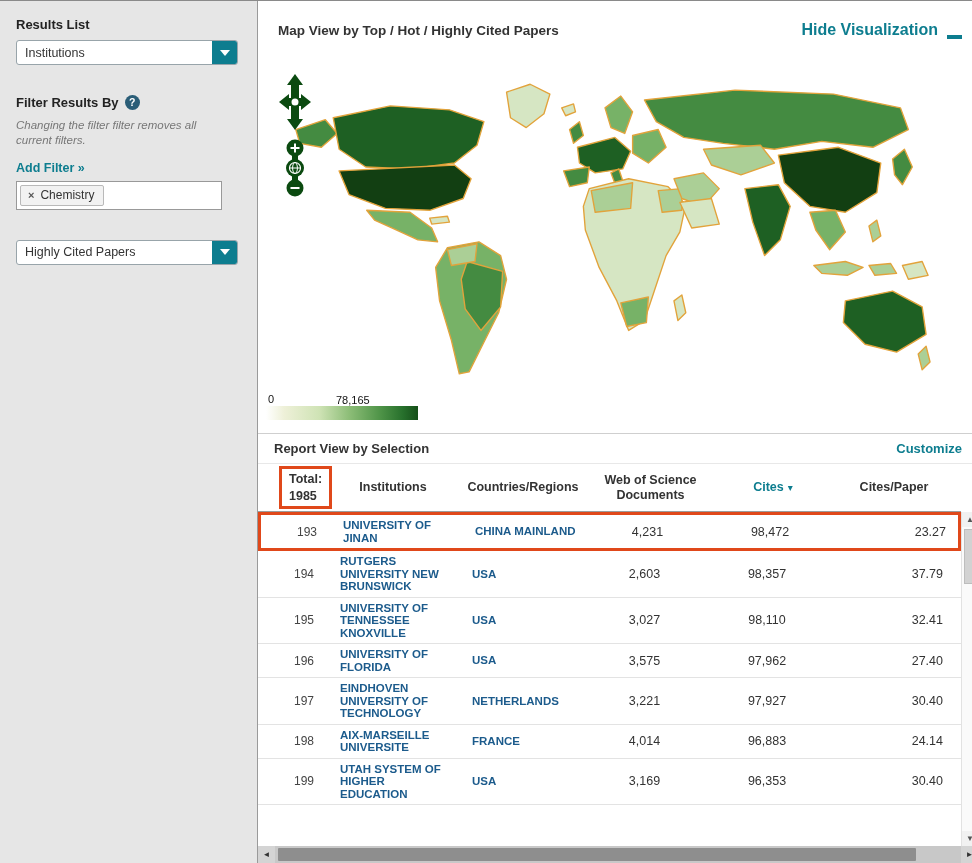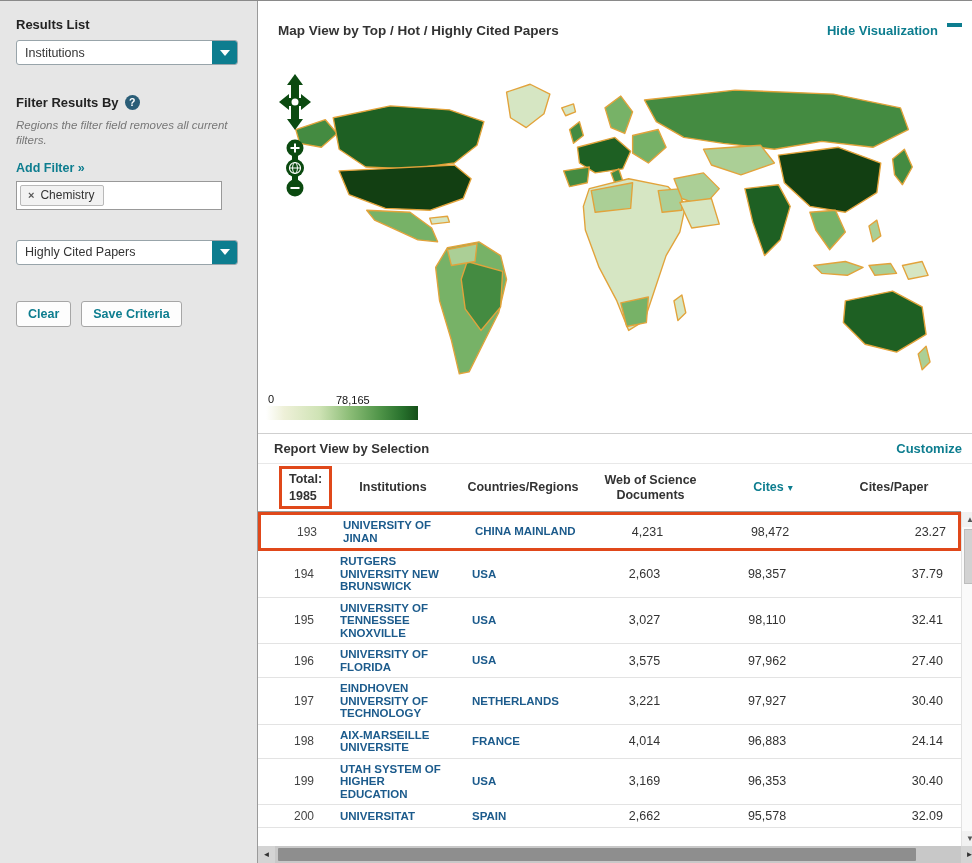--- a/index.html
+++ b/index.html
@@ -20,21 +20,21 @@
   .filter-box { width:206px; min-height:27px; background:#fff; border:1px solid #999; padding:3px; }
   .filter-tag { display:inline-flex; align-items:center; gap:6px; background:#f2f2f2; border:1px solid #b9b9b9; border-radius:2px; padding:2px 9px 3px 7px; font-size:12px; color:#333; cursor:pointer; }
   .filter-tag .x { color:#555; font-weight:bold; font-size:11px; }
   .btn-row { margin-top:36px; display:flex; gap:10px; }
   .side-btn { background:#fdfdfd; border:1px solid #a6a6a6; border-radius:3px; color:var(--accent,#0d7d8f); font-weight:bold; font-size:12.5px; padding:5px 11px; font-family:inherit; cursor:pointer; }
 
   
   .main { flex:1; display:flex; flex-direction:column; background:#fff; position:relative; }
   .map-header { height:58px; display:flex; align-items:center; justify-content:space-between; padding:0 16px 0 20px; }
   .main-title { font-size:13.5px; font-weight:bold; color:#333; }
-  .hide-vis { color:var(--accent,#0d7d8f); font-weight:bold; font-size:13px; text-decoration:none; display:flex; align-items:flex-start; }
+  .hide-vis { color:var(--accent,#0d7d8f); font-weight:bold; font-size:16px; text-decoration:none; display:flex; align-items:flex-end; }
   .minus-icon { display:inline-block; width:15px; height:4px; background:var(--accent,#0d7d8f); margin-left:9px; }
 
   .map-area { height:374px; position:relative; overflow:hidden; background:#fff; }
   .world { position:absolute; left:24px; top:6px; }
   .wm path, .wm polygon { stroke:#e2a33b; stroke-width:1.4; stroke-linejoin:round; }.m2{fill:#d6e6c3}.m3{fill:#abcf96}.m4{fill:#77b267}.m5{fill:#448b41}.m6{fill:#1e6023}.m7{fill:#123f12}
   .pan-control { position:absolute; left:20px; top:14px; cursor:pointer; }
   .zoom-control { position:absolute; left:25px; top:80px; cursor:pointer; }
   .legend { position:absolute; left:8px; bottom:12px; width:152px; height:28px; }
   .lmin { position:absolute; left:2px; top:0; font-size:11px; color:#111; }
   .lmax { position:absolute; left:70px; top:1px; font-size:11px; color:#111; }
@@ -88,43 +88,39 @@
       <span class="select-btn">
           <span class="tri"></span>
         </span>
     </div>
 
     <div class="section">
       <div class="side-head">
         <span>Filter Results By</span>
         <span class="help-icon">?</span>
       </div>
-      <div class="note">Regions the filter field removes all current filters.</div>
+      <div class="note">Changing the filter filter removes all current filters.</div>
       <a class="add-filter" href="#">Add Filter »</a>
       <div class="filter-box">
         <span class="filter-tag">
           <span class="x">×</span>
           <span>Chemistry</span>
         </span>
       </div>
     </div>
 
     <div class="section">
       <div class="select">
         <span class="select-value">Highly Cited Papers</span>
         <span class="select-btn">
             <span class="tri"></span>
           </span>
       </div>
     </div>
 
-    <div class="btn-row">
-      <button class="side-btn">Clear</button>
-      <button class="side-btn">Save Criteria</button>
-    </div>
   </aside>
 
   <main class="main">
 
     <div class="map-header">
       <div class="main-title">Map View by Top / Hot / Highly Cited Papers</div>
       <a class="hide-vis" href="#">
         <span>Hide Visualization</span>
         <span class="minus-icon"></span>
       </a>
@@ -318,32 +314,20 @@
                 <a href="#">UTAH SYSTEM OF HIGHER EDUCATION</a>
               </div>
     <div class="col c-country cell">
                 <a href="#">USA</a>
               </div>
     <div class="col c-docs cell">3,169</div>
     <div class="col c-cites cell">96,353</div>
     <div class="col c-cpp cell">30.40</div>
   </div>
 
-  <div class="trow">
-    <div class="col c-rank cell">200</div>
-    <div class="col c-inst cell">
-                <a href="#">UNIVERSITAT</a>
-              </div>
-    <div class="col c-country cell">
-                <a href="#">SPAIN</a>
-              </div>
-    <div class="col c-docs cell">2,662</div>
-    <div class="col c-cites cell">95,578</div>
-    <div class="col c-cpp cell">32.09</div>
-  </div>
 </div>
       </div>
 
       <div class="vscroll">
         <div class="sarrow">▲</div>
         <div class="vtrack">
           <div class="vthumb"></div>
         </div>
         <div class="sarrow">▼</div>
       </div>

